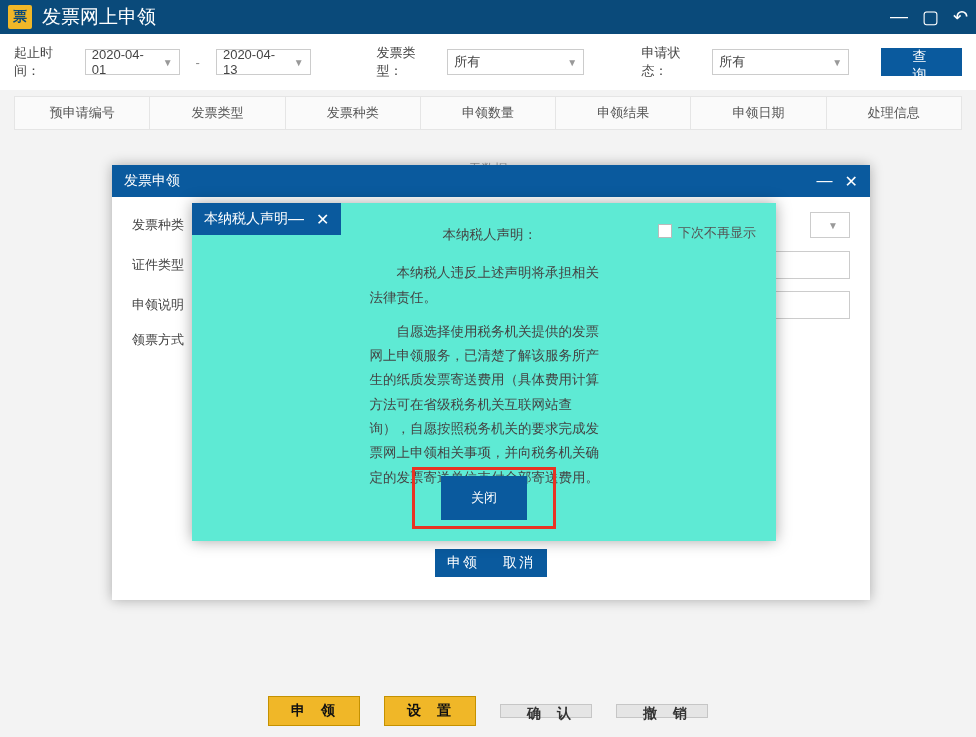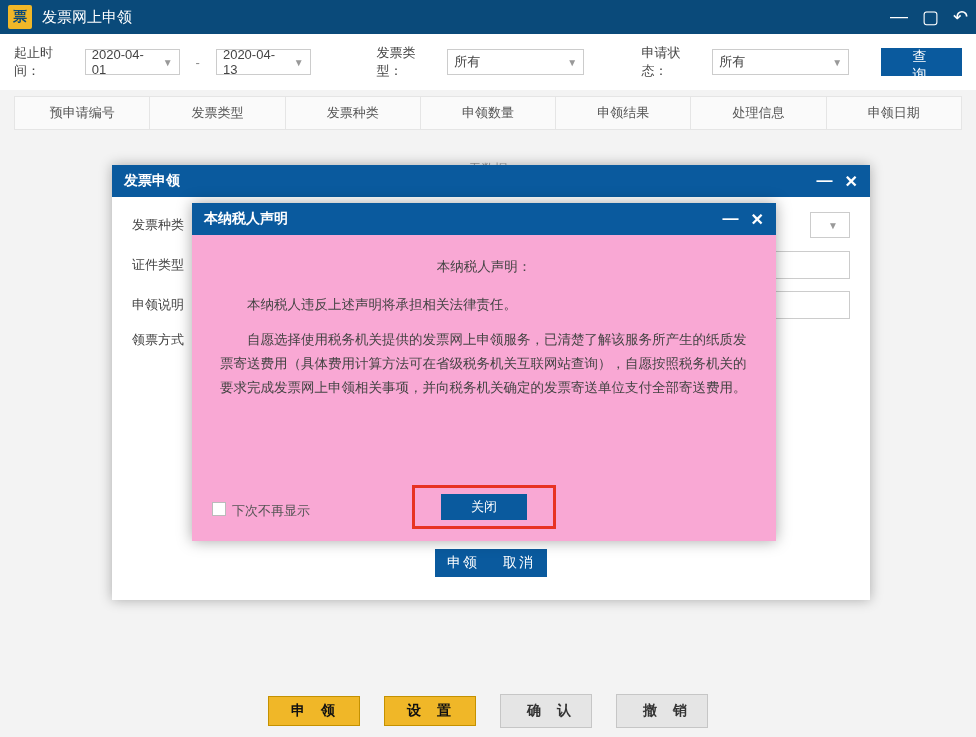--- a/index.html
+++ b/index.html
@@ -33,21 +33,21 @@
   color: #0a4a7a;
   font-weight: bold;
   font-size: 14px;
   display: flex;
   align-items: center;
   justify-content: center;
   border-radius: 2px;
   margin-right: 10px;
 }
 .title-bar .title {
-  font-size: 15px;
+  font-size: 19px;
   flex: 1;
 }
 .title-bar .controls {
   display: flex;
   gap: 14px;
   font-size: 18px;
 }
 .title-bar .controls span { cursor: pointer; }
 
 .filter-bar {
@@ -135,21 +135,21 @@
   font-size: 14px;
   font-weight: bold;
   letter-spacing: 6px;
   cursor: pointer;
   text-indent: 4px;
 }
 .btn-gray {
   background: #e5e5e5;
   color: #333;
   border: 1px solid #c6c6c6;
-  height: 34px;
+  height: 14px;
   width: 92px;
   font-size: 14px;
   font-weight: bold;
   letter-spacing: 6px;
   cursor: pointer;
   text-indent: 4px;
   padding-left: 8px;
 }
 
 .dialog1 {
@@ -164,21 +164,20 @@
   flex-direction: column;
 }
 .dlg-title {
   background: #0a5a9e;
   color: #fff;
   height: 32px;
   display: flex;
   align-items: center;
   padding: 0 12px;
   font-size: 14px;
-  font-weight: bold;
 }
 .dlg-title .t { flex: 1; }
 .dlg-title .ctrl { display: flex; gap: 12px; font-size: 16px; cursor: pointer; }
 .dlg-body {
   flex: 1;
   padding: 14px 20px 10px 20px;
   display: flex;
   flex-direction: column;
 }
 .form-row {
@@ -204,24 +203,24 @@
   justify-content: center;
   align-items: center;
 }
 
 .dialog2 {
   position: absolute;
   left: 192px;
   top: 203px;
   width: 584px;
   height: 338px;
-  background: #f9a8d4;
+  background: #5eead4;
   box-shadow: 0 0 14px rgba(0,0,0,0.35);
   display: flex;
-  flex-direction: column;
+  flex-direction: row;
 }
 .dlg2-body {
   flex: 1;
   padding: 20px 28px 8px 28px;
   font-size: 13.5px;
   color: #444;
   line-height: 1.8;
 }
 .dlg2-body .hdr {
   margin-bottom: 14px;
@@ -258,21 +257,21 @@
 }
 .red-box {
   border: 3px solid #e83323;
   padding: 6px 26px;
   display: inline-block;
 }
 .btn-close {
   background: #0a5a9e;
   color: #fff;
   border: none;
-  height: 26px;
+  height: 44px;
   padding: 0 30px;
   font-size: 13px;
   cursor: pointer;
 }
 </style>
 </head>
 <body>
 
 <div class="window">
 
@@ -316,22 +315,22 @@
     <button class="btn-primary">查 询</button>
   </div>
 
   <div class="main-area">
     <div class="table-header">
       <div class="cell">预申请编号</div>
       <div class="cell">发票类型</div>
       <div class="cell">发票种类</div>
       <div class="cell">申领数量</div>
       <div class="cell">申领结果</div>
+      <div class="cell">申领日期</div>
       <div class="cell">处理信息</div>
-      <div class="cell">申领日期</div>
     </div>
     <div class="no-data">无数据</div>
   </div>
 
   <div class="footer-bar">
     <button class="btn-yellow">申 领</button>
     <button class="btn-yellow">设 置</button>
     <button class="btn-gray">确 认</button>
     <button class="btn-gray">撤 销</button>
   </div>

